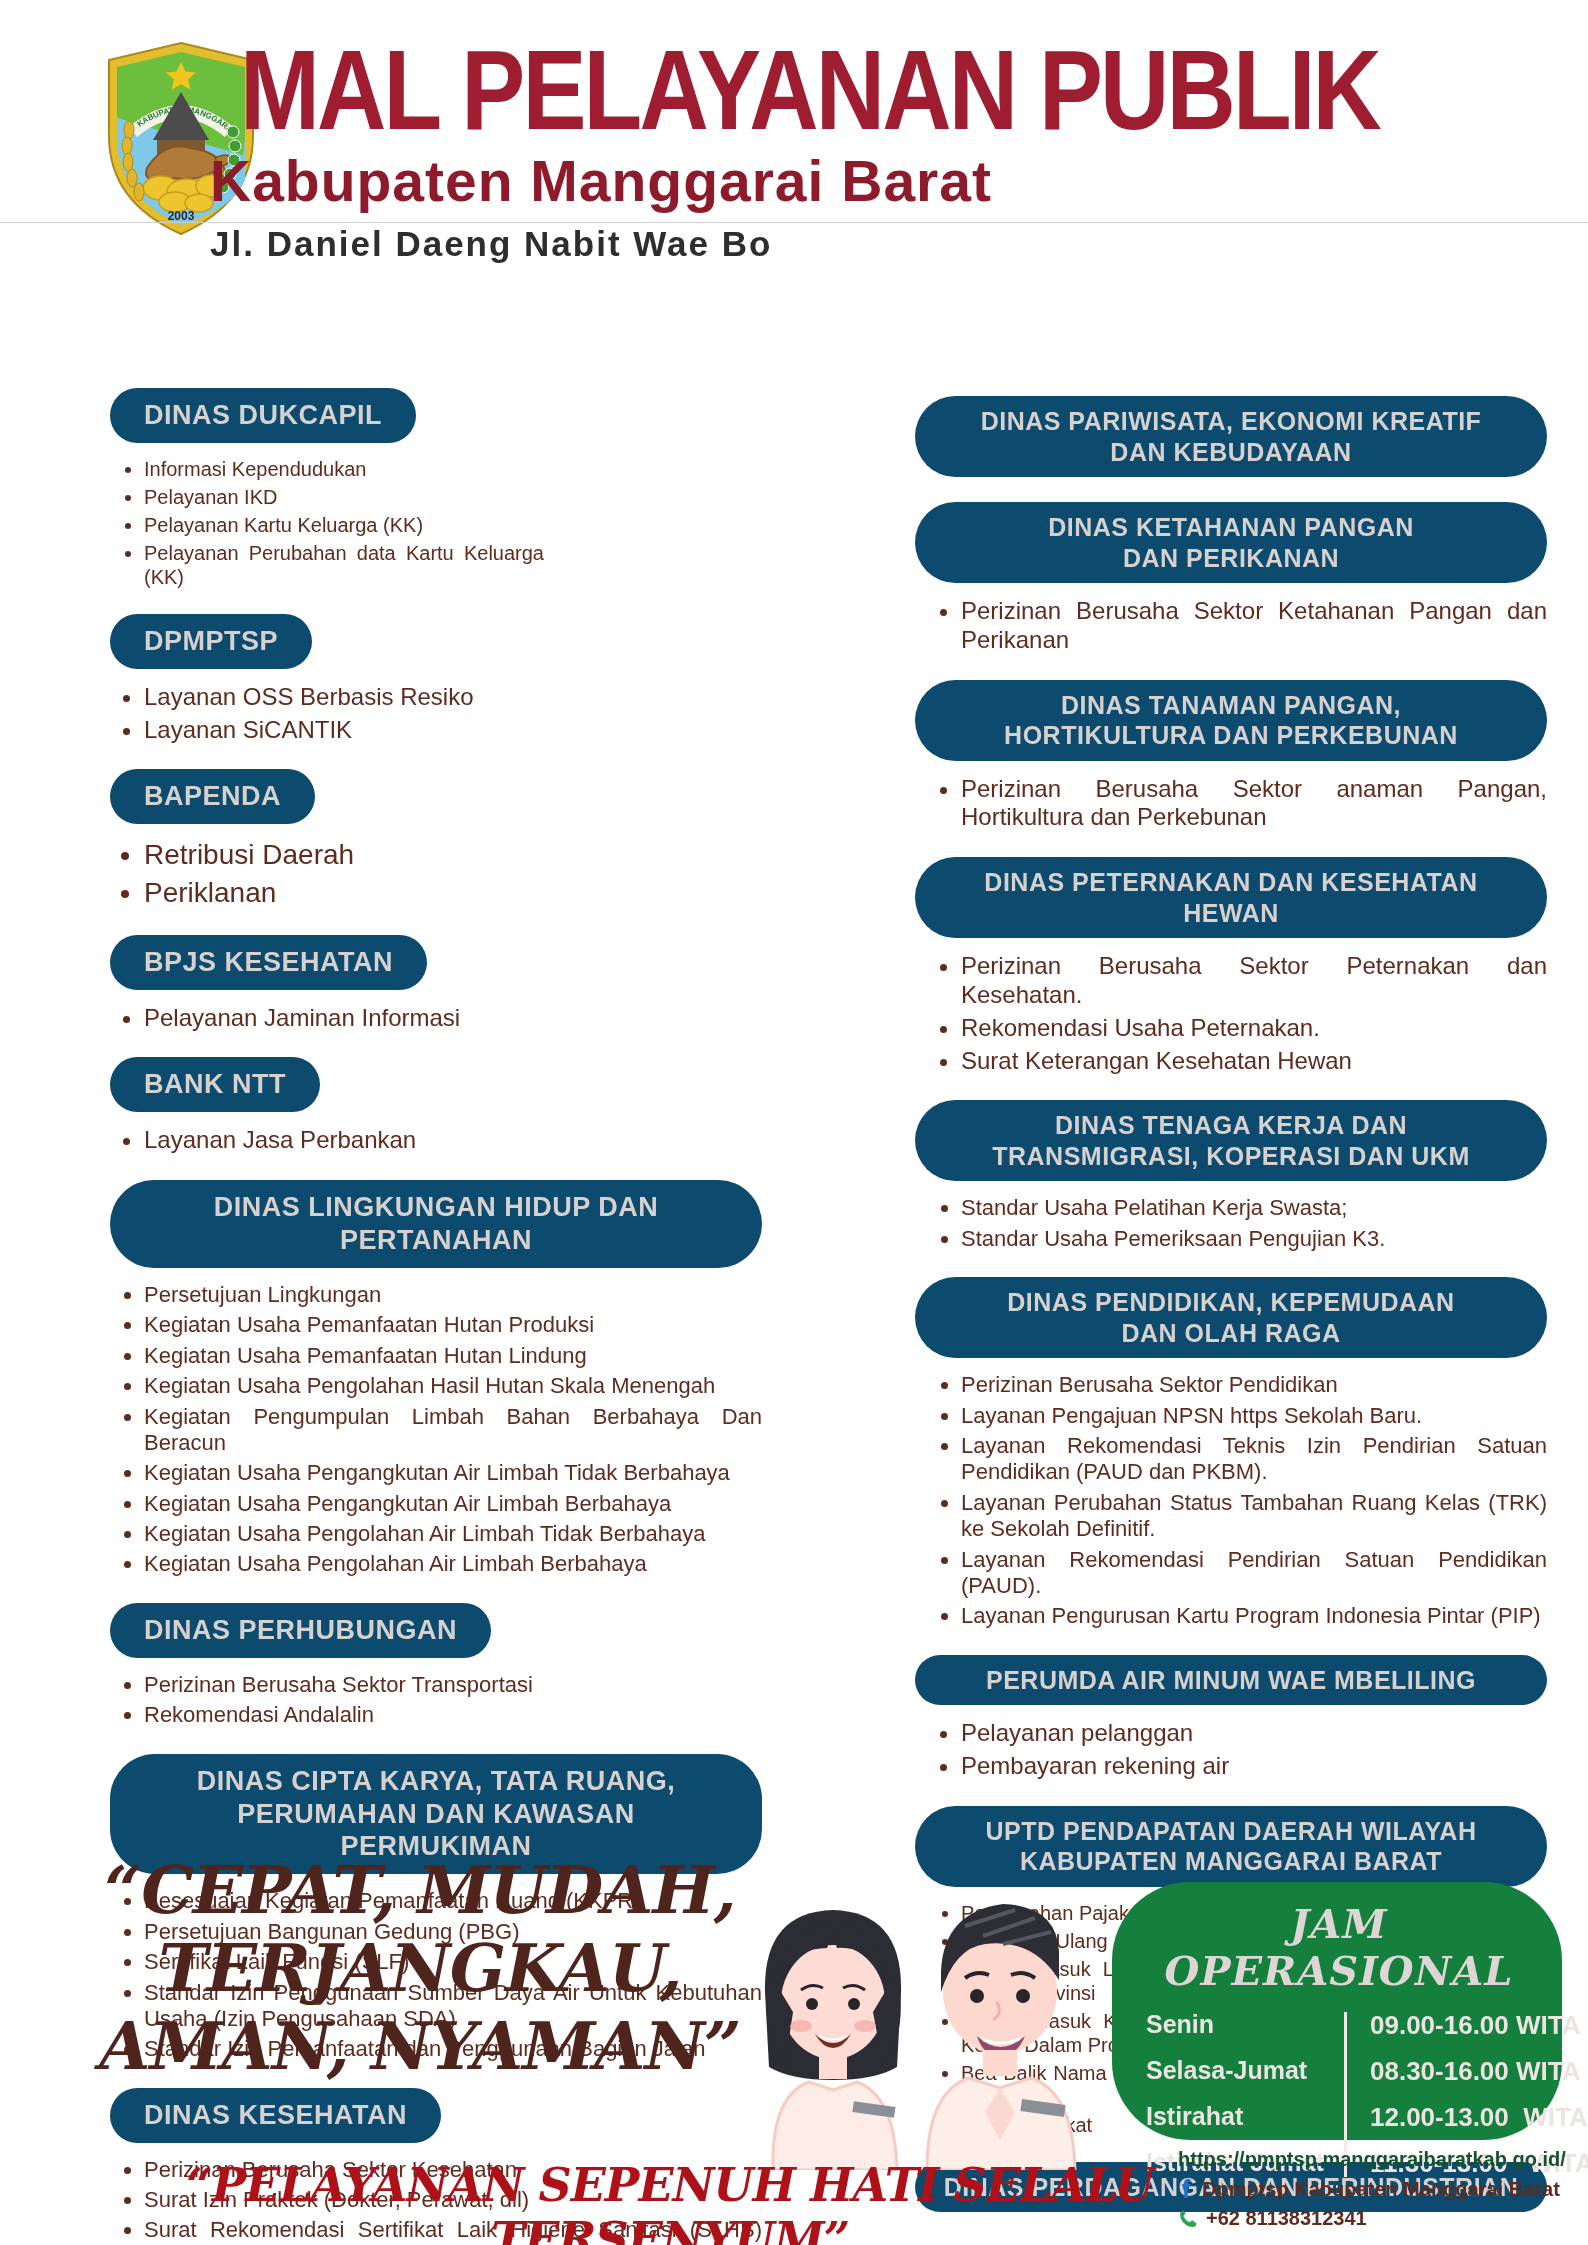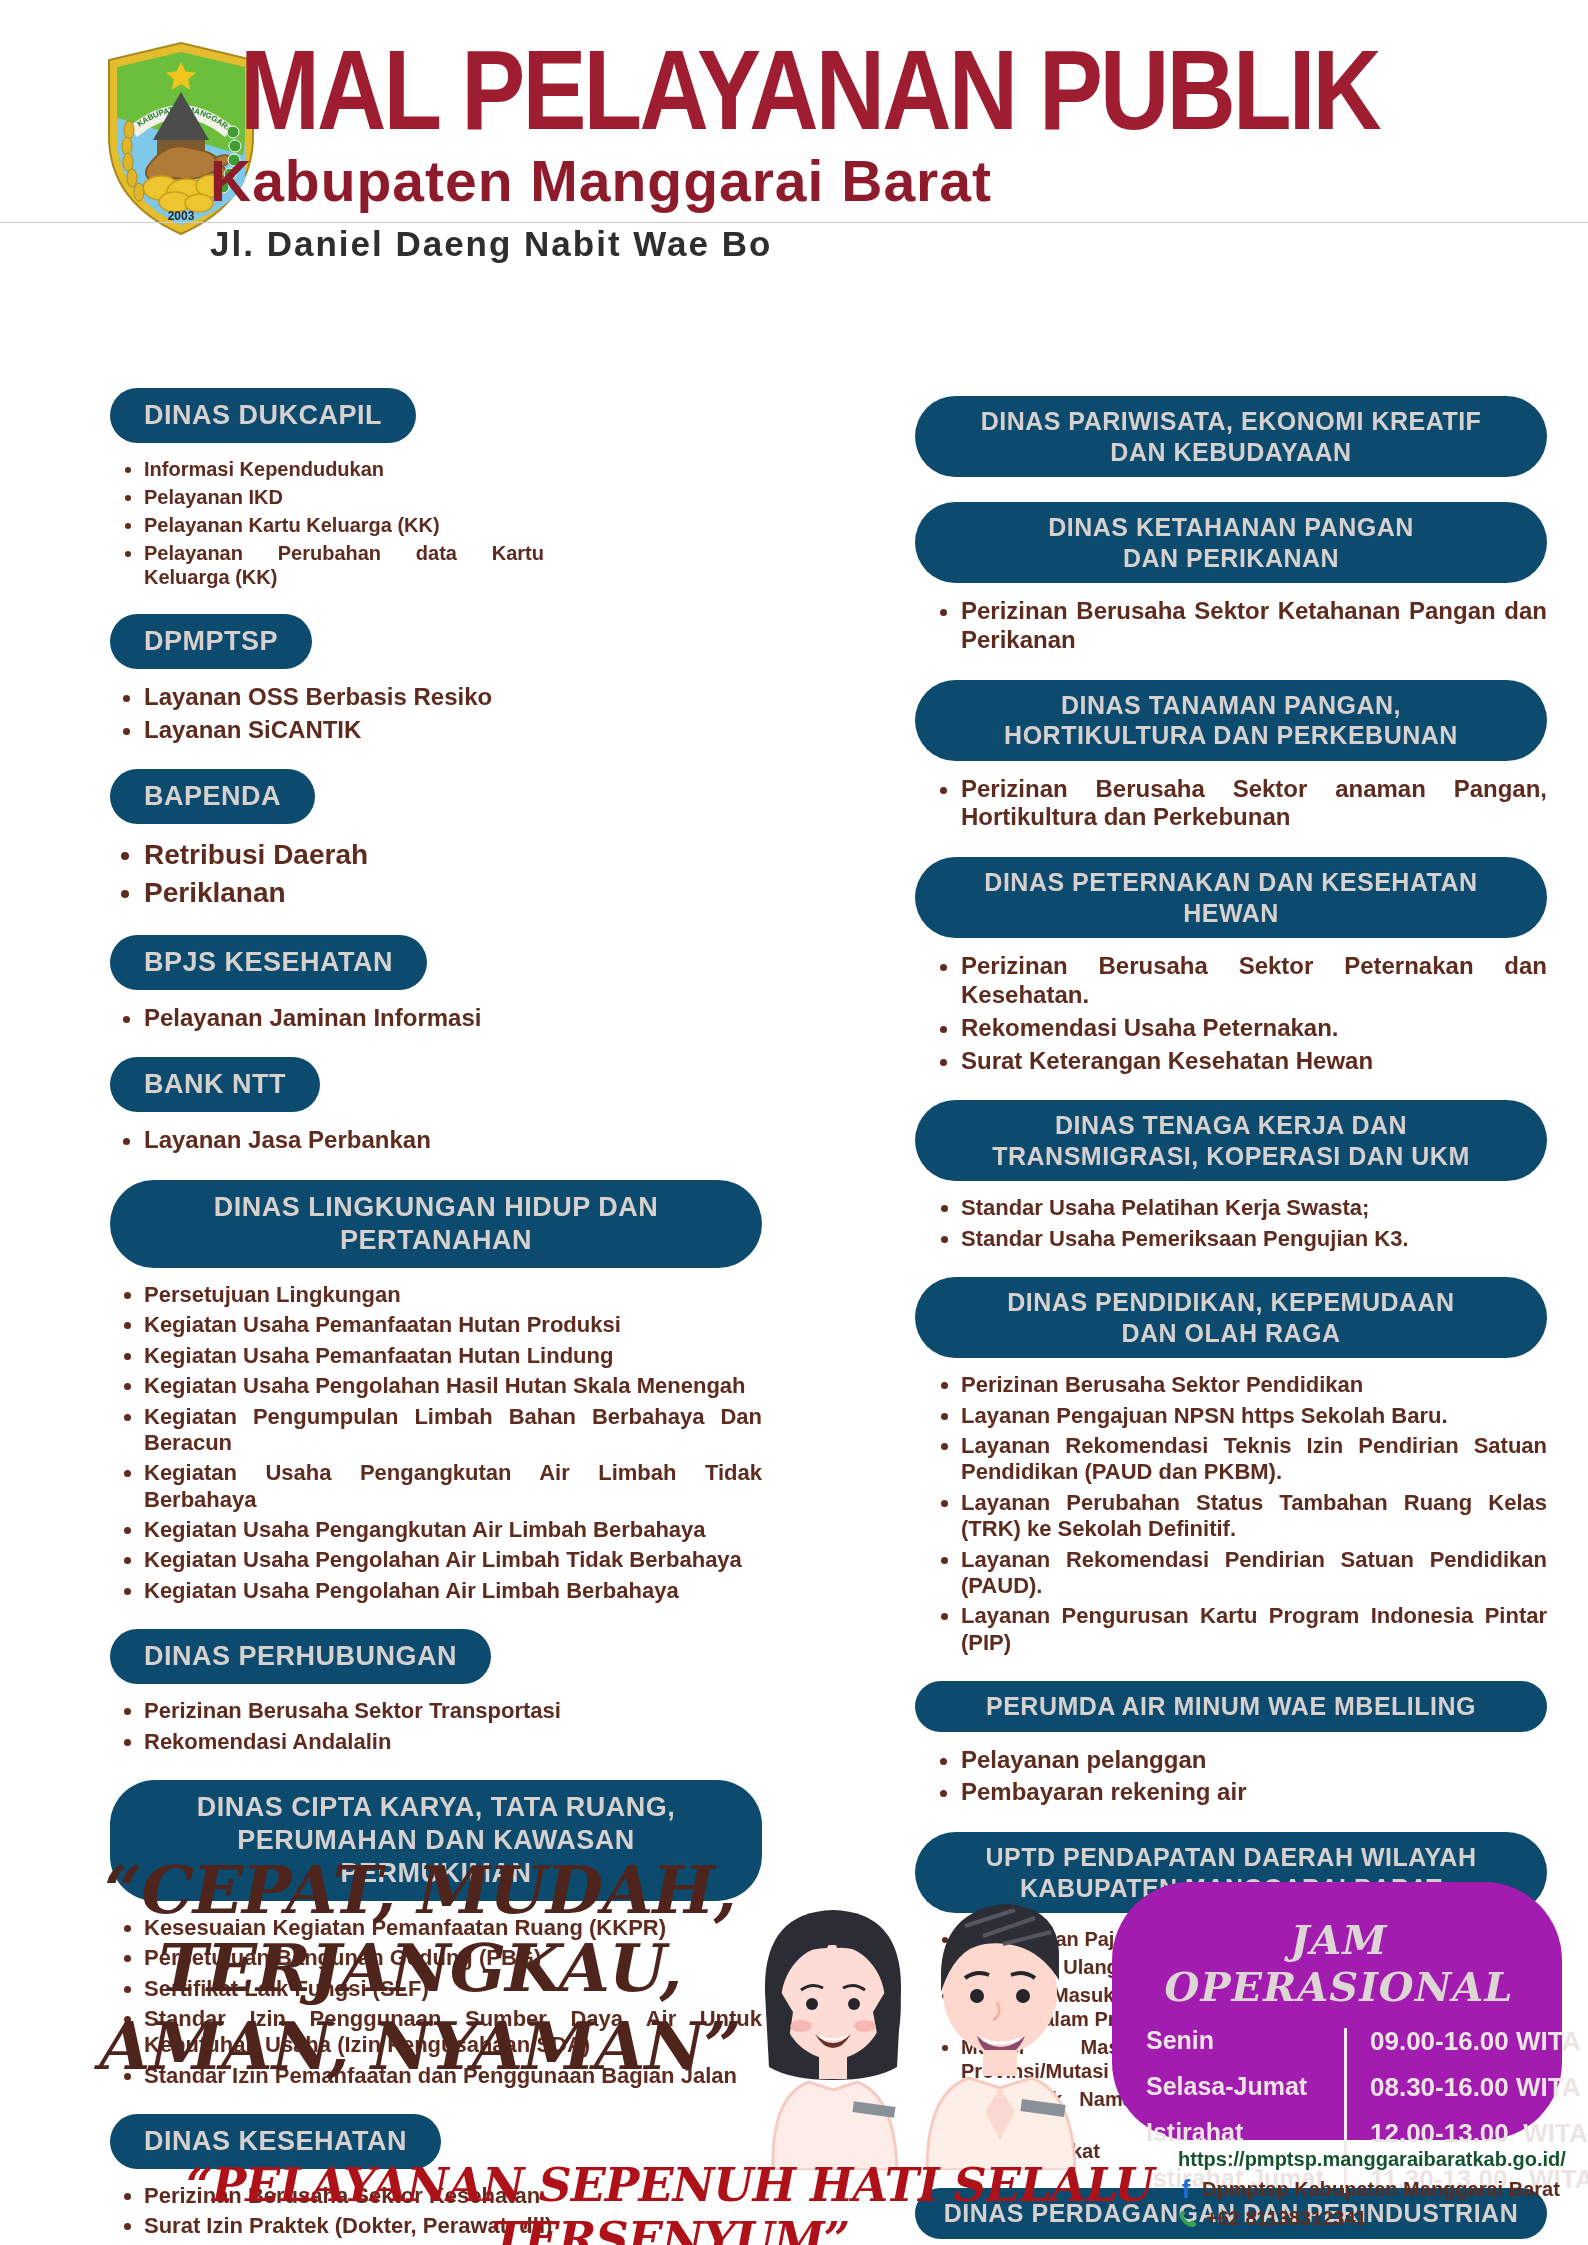--- a/index.html
+++ b/index.html
@@ -16,35 +16,35 @@
   
   .col{position:absolute;top:388px;}
   #left-col{left:110px;width:652px;}
   #right-col{left:915px;width:632px;top:396px;}
   .section{margin-bottom:25px;}
   .pill{display:inline-block;background:#0c4a6e;color:#d6d1cf;font-weight:800;
         font-size:27px;line-height:1.22;padding:11px 34px;border-radius:45px;
         white-space:pre-line;text-align:center;letter-spacing:.5px;}
   .pill.wide{display:block;padding:11px 18px;}
   #right-col .pill{display:block;font-size:25px;padding:10px 14px;}
-  ul.items{margin:14px 0 0 0;padding:0 0 0 34px;color:#5e2b1f;font-weight:700;
+  ul.items{margin:14px 0 0 0;padding:0 0 0 34px;color:#5e2b1f;font-weight:400;
         text-align:justify;}
   ul.items li{margin-bottom:4px;line-height:1.2;}
   ul.items.xs{font-size:20px;max-width:400px;}
   ul.items.sm{font-size:22px;}
   ul.items.md{font-size:24px;}
   ul.items.lg{font-size:28px;}
   #right-col ul.items{padding-left:46px;}
   
   .quote{position:absolute;left:75px;top:1852px;width:690px;text-align:center;
         font-family:"DejaVu Serif",serif;font-style:italic;font-weight:bold;
         font-size:66px;line-height:1.18;color:#4e241d;white-space:pre-line;letter-spacing:-1px;}
   .people{position:absolute;left:715px;top:1852px;width:420px;height:318px;}
   .schedule{position:absolute;left:1112px;top:1882px;width:450px;height:258px;
-        background:#a21caf;border-radius:78px;color:#ece4e2;padding:34px 30px 0 34px;box-sizing:border-box;}
+        background:#15803d;border-radius:78px;color:#ece4e2;padding:18px 30px 0 34px;box-sizing:border-box;}
   .sched-title{font-family:"DejaVu Serif",serif;font-style:italic;font-weight:bold;
         font-size:40px;text-align:center;color:#ddd6d4;letter-spacing:1px;margin-bottom:16px;}
   .sched-grid{display:grid;grid-template-columns:198px 1fr;row-gap:15px;position:relative;}
   .sched-grid::before{content:'';position:absolute;left:198px;top:2px;bottom:2px;width:3px;background:#f1eae8;}
   .sched-label{font-weight:800;font-size:25px;}
   .sched-time{font-weight:800;font-size:26px;padding-left:26px;white-space:pre;}
   .contacts{position:absolute;left:1178px;top:2148px;width:405px;}
   .contact-line{display:flex;align-items:center;gap:8px;margin-bottom:5px;}
   .website{font-weight:800;font-size:20px;color:#14532d;}
   .fb-glyph{color:#1f6fd6;font-weight:900;font-size:26px;line-height:1;width:16px;text-align:center;}

